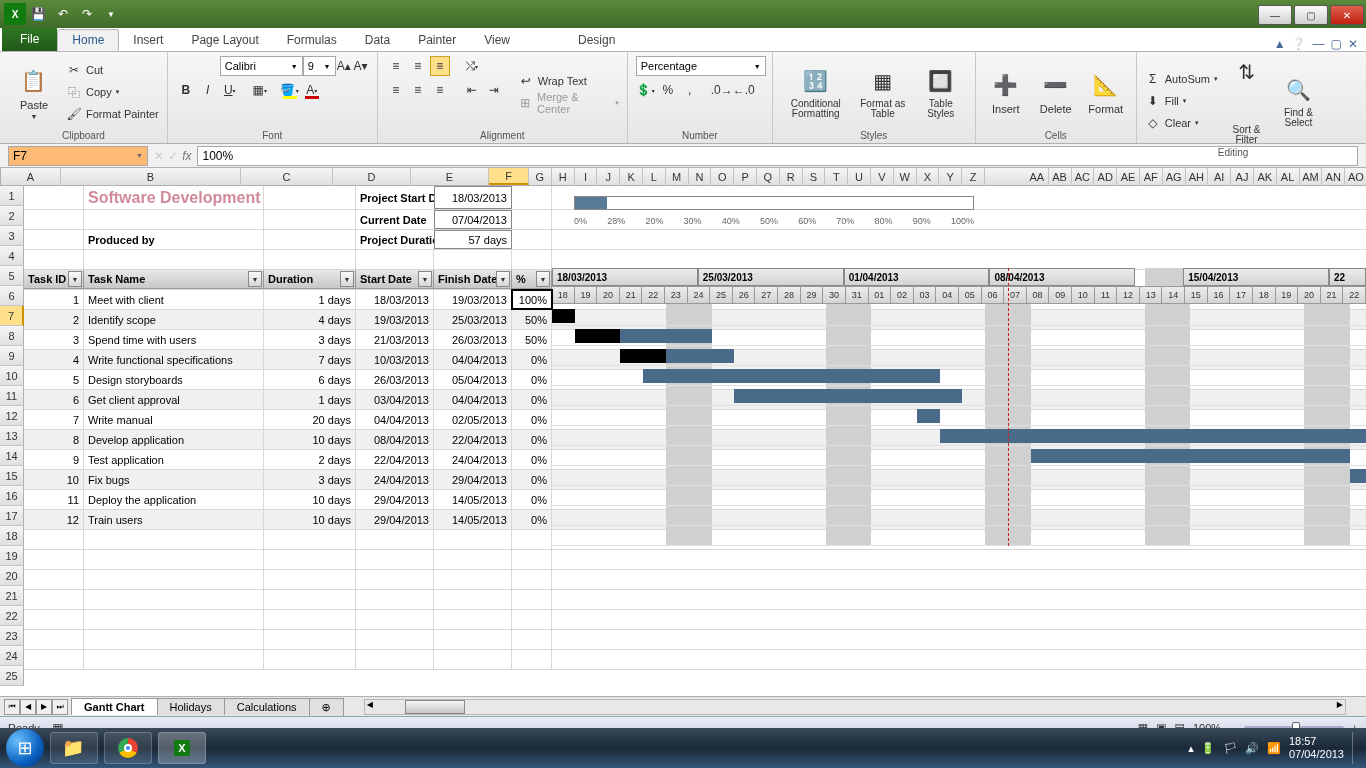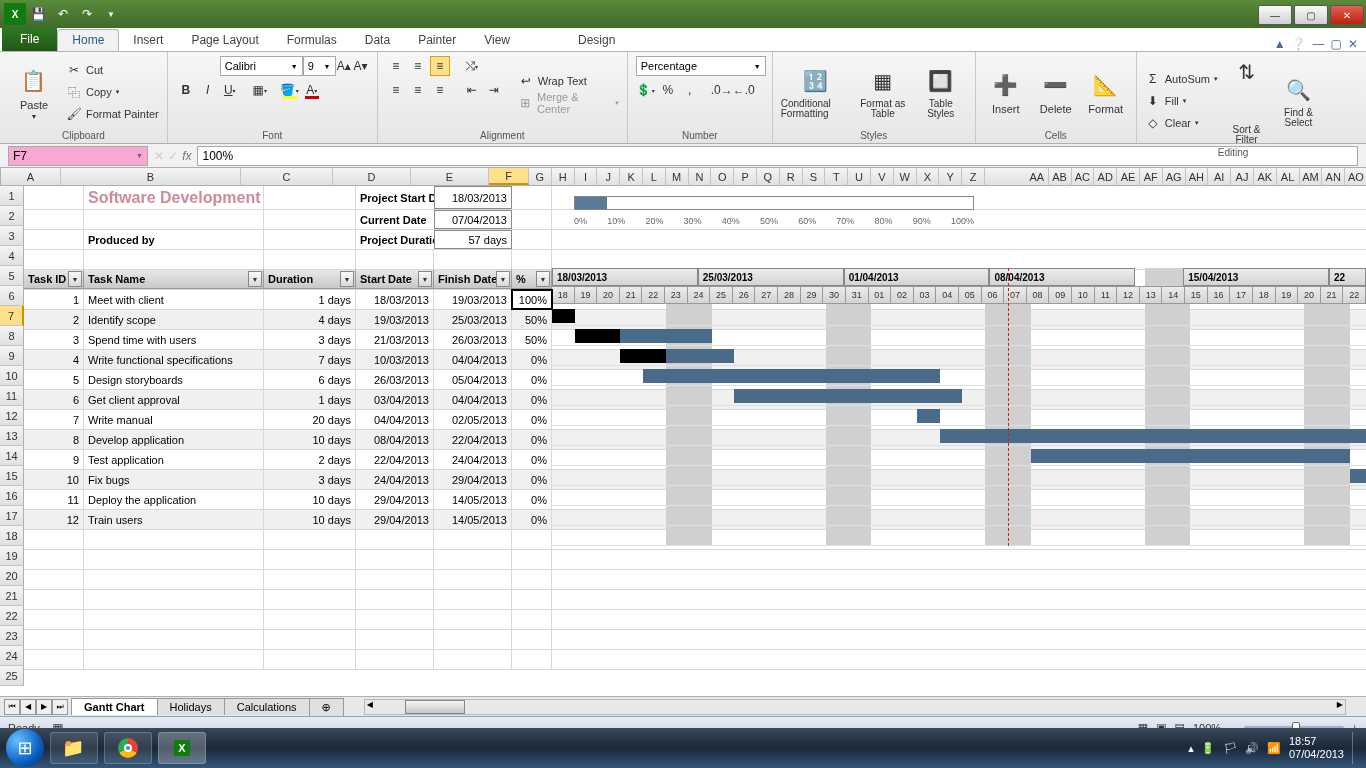--- a/index.html
+++ b/index.html
@@ -33,21 +33,21 @@
 .small-stack { display: flex; flex-direction: column; gap: 2px; justify-content: center; }
 .small-row { display: flex; align-items: center; gap: 4px; font-size: 11px; color: #333; height: 20px; }
 .mini-icon { width: 16px; height: 16px; display: inline-flex; align-items: center; justify-content: center; font-size: 12px; }
 .combo { display: inline-flex; border: 1px solid #a9a9a9; background: #fff; height: 20px; align-items: center; padding: 0 4px; font-size: 11px; }
 .btn-toggles { display: flex; gap: 2px; }
 .tog { width: 20px; height: 20px; border: 1px solid transparent; display: flex; align-items: center; justify-content: center; font-size: 12px; color: #333; }
 .tog.sel { background: #ffe08a; border: 1px solid #d0a020; }
 
 
 .formula-row { height: 24px; border-bottom: 1px solid #b0b0b0; display: flex; align-items: center; background: #f1f1f1; }
-.name-box { width: 140px; border: 1px solid #a9a9a9; background: #f9a8d4; height: 20px; margin-left: 8px; padding: 0 4px; display: flex; align-items: center; font-size: 12px; justify-content: center; }
+.name-box { width: 140px; border: 1px solid #a9a9a9; background: #fdba74; height: 20px; margin-left: 8px; padding: 0 4px; display: flex; align-items: center; font-size: 12px; justify-content: center; }
 .fx-icons { display: flex; gap: 4px; margin: 0 6px; color: #777; font-size: 12px; }
 .formula-input { flex: 1; border: 1px solid #a9a9a9; background: #fff; height: 20px; margin-right: 8px; padding: 0 4px; display: flex; align-items: center; font-size: 12px; }
 
 
 .sheet { position: relative; height: 528px; overflow: hidden; background: #fff; }
 .colhdr-row { display: flex; height: 18px; background: linear-gradient(#f5f5f5,#e0e0e0); border-bottom: 1px solid #b0b0b0; }
 .corner { width: 24px; border-right: 1px solid #b0b0b0; }
 .colhdr { border-right: 1px solid #c4c4c4; display: flex; align-items: center; justify-content: center; font-size: 11px; color: #333; }
 .colhdr.sel { background: #ffe08a; border-bottom: 2px solid #d09000; }
 .grid-body { display: flex; height: 510px; }
@@ -265,21 +265,21 @@
         <div class="tog">←.0</div>
       </div>
     </div>
     <div class="group-label">Number</div>
   </div>
 
   <div class="group">
     <div class="group-body">
       <div class="big-btn" style="width:70px;">
           <div class="icon">🔢</div>
-          <span style="line-height:1;font-size:10px;">Conditional Formatting</span>
+          <span style="text-align:center;line-height:1;font-size:10px;">Conditional Formatting</span>
         </div>
       <div class="big-btn">
           <div class="icon">▦</div>
           <span style="text-align:center;line-height:1;font-size:10px;">Format as Table</span>
         </div>
       <div class="big-btn">
           <div class="icon">🔲</div>
           <span style="text-align:center;line-height:1;font-size:10px;">Table Styles</span>
         </div>
     </div>
@@ -620,21 +620,21 @@
           <div class="cell cE"></div>
           <div class="cell cF"></div>
         </div>
         <div class="gantt-area">
           <div class="gantt-chart-top">
             <div class="pct-bar-bg">
               <div class="pct-bar-fill" style="width: 8%;"></div>
             </div>
             <div class="pct-ticks">
               <span>0%</span>
-              <span>10%</span>
+              <span>28%</span>
               <span>20%</span>
               <span>30%</span>
               <span>40%</span>
               <span>50%</span>
               <span>60%</span>
               <span>70%</span>
               <span>80%</span>
               <span>90%</span>
               <span>100%</span>
             </div>

